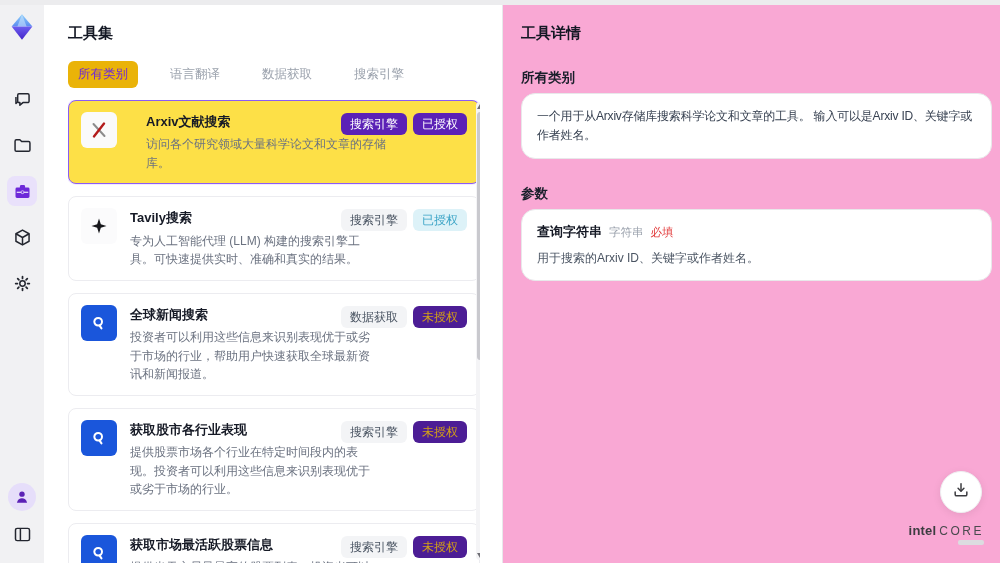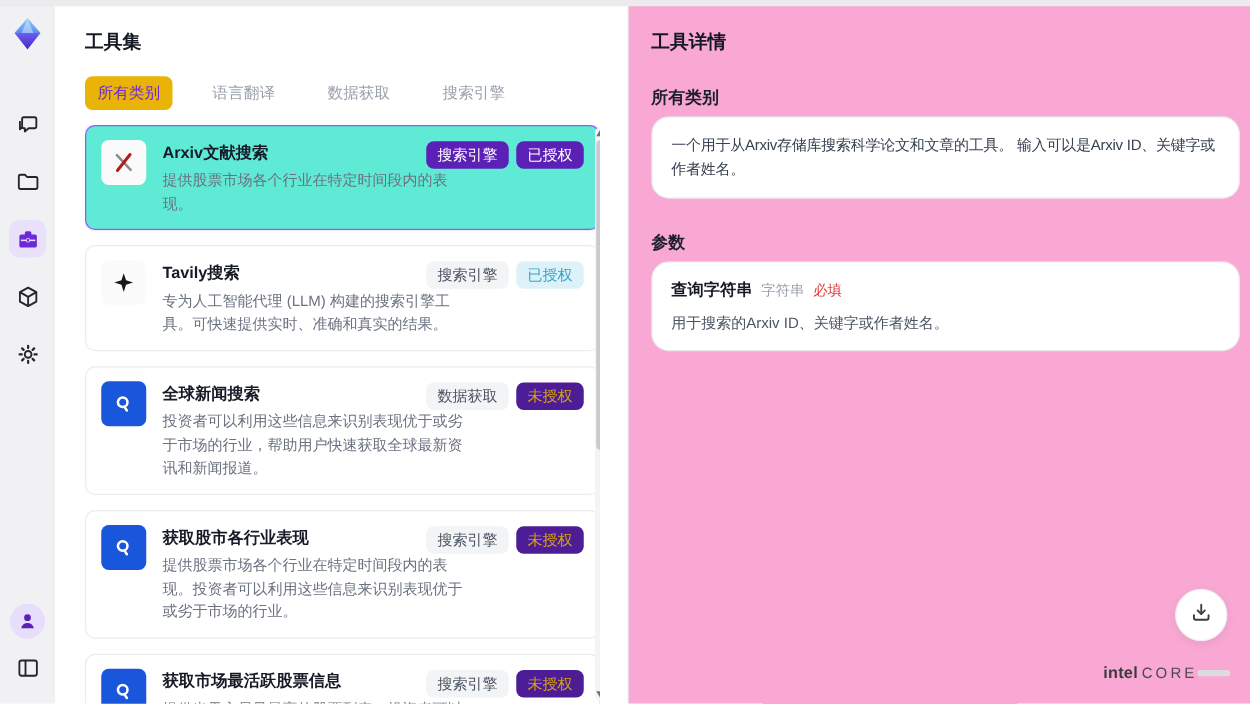--- a/index.html
+++ b/index.html
@@ -21,21 +21,21 @@
   
   .main { width:458px; flex-shrink:0; padding:24px 22px 0 24px; position:relative; }
   .page-title { font-size:15px; font-weight:bold; color:#141824; }
   .tabs { display:flex; align-items:center; gap:22px; margin-top:18px; }
   .tab { font-size:12.5px; color:#9aa1ac; cursor:pointer; padding:5px 10px; border-radius:6px; white-space:nowrap; }
   .tab.active { background:#eab308; color:#6d28d9; }
 
   .tool-list { margin-top:12px; height:466px; overflow:hidden; position:relative; width:412px; }
   .card { position:relative; border:1px solid #ececf0; border-radius:8px; background:#fff;
     padding:11px 12px; margin-bottom:12px; display:flex; cursor:pointer; }
-  .card.selected { background:#5eead4; border:1.5px solid #8b5cf6; box-shadow:0 0 0 1px rgba(139,92,246,.12); }
+  .card.selected { background:#fde047; border:1.5px solid #8b5cf6; box-shadow:0 0 0 1px rgba(139,92,246,.12);gap:16px; }
   .tool-icon { width:36px; height:36px; border-radius:6px; flex-shrink:0; margin-right:13px;
     display:flex; align-items:center; justify-content:center; background:#fafafa; }
   .tool-icon.blue { background:#1a56db; }
   .tool-icon.plain { background:#fbfbfc; }
   .tool-body { padding-top:1px; }
   .tool-title { font-size:13px; font-weight:bold; color:#161a26; line-height:1.4; }
   .tool-desc { font-size:12px; color:#6b7280; line-height:1.55; margin-top:4px; max-width:248px; }
   .tag-row { position:absolute; top:12px; right:12px; display:flex; gap:6px; }
   .tag { font-size:12px; line-height:1; padding:5px 9px; border-radius:6px; white-space:nowrap; }
   .tag-purple { background:#5b21b6; color:#fff; }
@@ -61,21 +61,21 @@
   .param-line { display:flex; align-items:baseline; gap:7px; }
   .param-name { font-size:13px; font-weight:bold; color:#161a26; }
   .param-type { font-size:11.5px; color:#9aa1ac; }
   .param-required { font-size:11.5px; color:#e23b3b; }
   .param-desc { font-size:12px; color:#4b5563; margin-top:9px; }
 
   
   .download-fab { position:absolute; right:18px; bottom:50px; width:42px; height:42px; border-radius:50%;
     background:#fff; border:1px solid #efeff1; box-shadow:0 2px 8px rgba(0,0,0,.08);
     display:flex; align-items:center; justify-content:center; cursor:pointer; }
-  .brand { position:absolute; right:16px; bottom:18px; display:flex; flex-direction:row; align-items:center; }
+  .brand { position:absolute; right:16px; bottom:18px; display:flex; flex-direction:column; align-items:flex-end; }
   .brand-line { display:flex; align-items:baseline; gap:3px; color:#3c3c40; }
   .brand-intel { font-size:13px; font-weight:bold; letter-spacing:.2px; }
   .brand-core { font-size:12px; letter-spacing:2.5px; text-transform:uppercase; color:#4a4a4e; }
   .brand-sub { width:26px; height:5px; background:#dcdce0; border-radius:2px; margin-top:2px; }
 </style>
 </head>
 <body>
 
 <div class="top-strip"></div>
 
@@ -189,21 +189,21 @@
 
       <div class="card selected">
         <div class="tool-icon">
           <svg width="22" height="22" viewBox="0 0 24 24" fill="none" stroke-linecap="round">
             <path d="M6 5.5L18 18.5" stroke="#8c8c8c" stroke-width="2.2"></path>
             <path d="M17.5 5L6.5 19" stroke="#b31b1b" stroke-width="2.6"></path>
           </svg>
         </div>
         <div class="tool-body">
           <div class="tool-title">Arxiv文献搜索</div>
-          <div class="tool-desc">提供股票市场各个行业在特定时间段内的表现。</div>
+          <div class="tool-desc">访问各个研究领域大量科学论文和文章的存储库。</div>
         </div>
         <div class="tag-row">
           <span class="tag tag-purple">搜索引擎</span>
           <span class="tag tag-purple">已授权</span>
         </div>
       </div>
 
       <div class="card">
         <div class="tool-icon plain">
           <svg width="20" height="20" viewBox="0 0 24 24" fill="#17181c">

